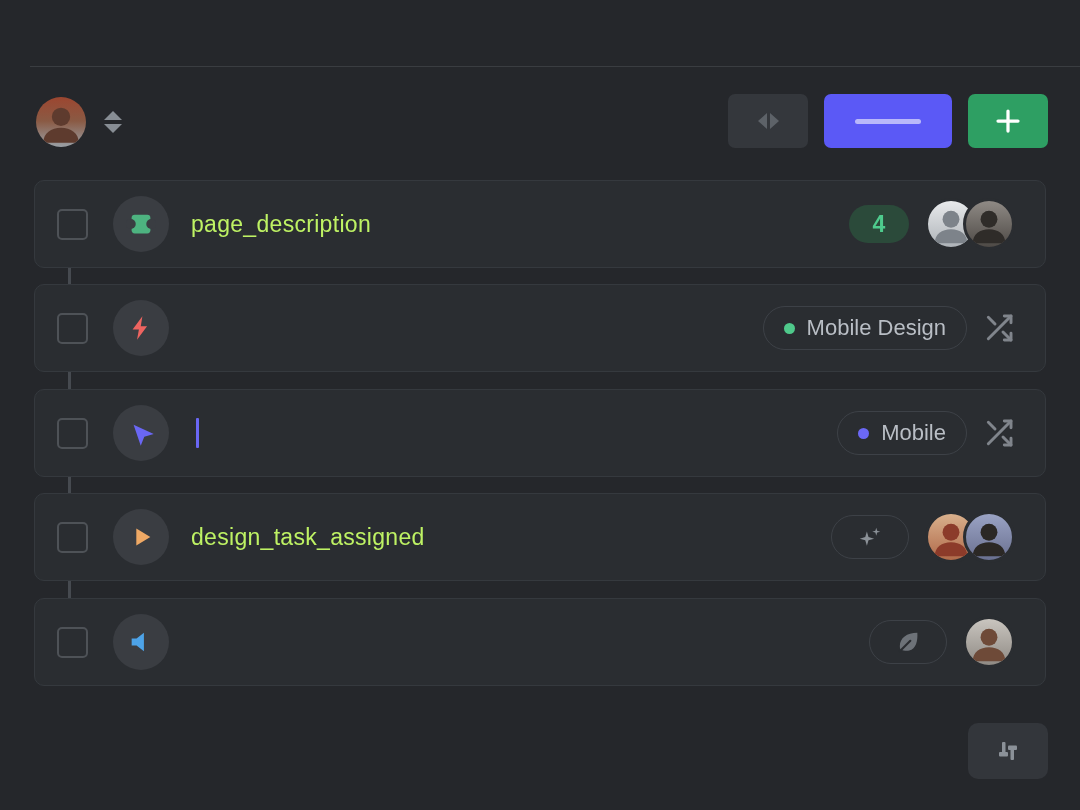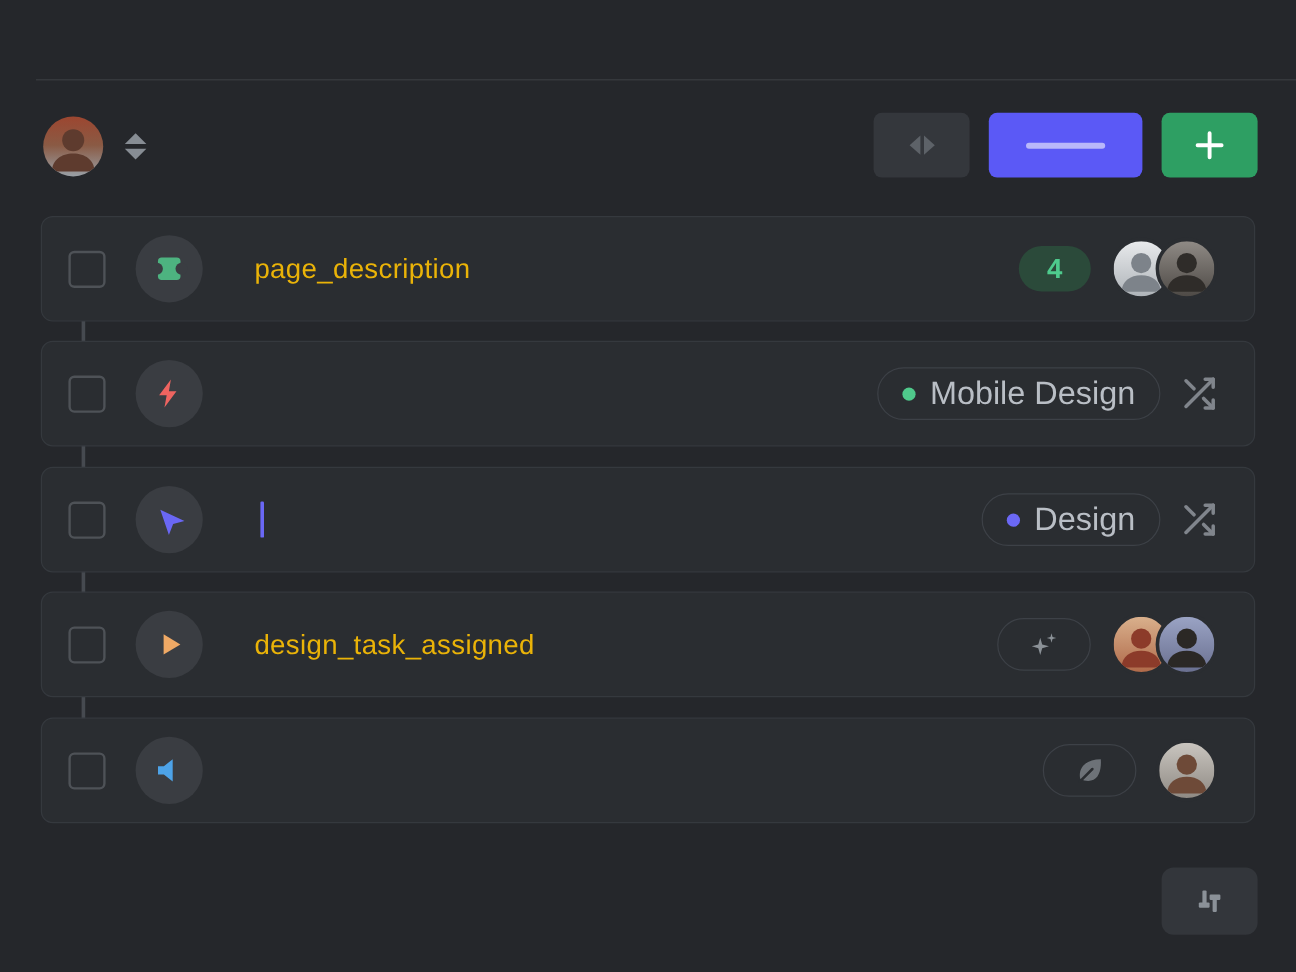--- a/index.html
+++ b/index.html
@@ -35,29 +35,29 @@
   .conn{position:absolute;left:68px;width:3px;background:#464a50}
 
   
   .row{position:absolute;left:34px;width:1012px;height:88px;box-sizing:border-box;
     background:#2a2d31;border:1px solid #35393e;border-radius:10px;
     display:flex;align-items:center;padding-left:22px}
   .chk{width:27px;height:27px;border:2px solid #4e5257;border-radius:5px;background:transparent;
     flex:0 0 auto;cursor:pointer}
   .icirc{width:56px;height:56px;border-radius:50%;background:#3a3d42;margin-left:25px;
     display:flex;align-items:center;justify-content:center;flex:0 0 auto}
-  .lbl{margin-left:43px;font-size:23px;color:#eab308;letter-spacing:.3px;white-space:nowrap}
+  .lbl{margin-left:22px;font-size:23px;color:#bef264;letter-spacing:.3px;white-space:nowrap}
   .caret{display:inline-block;width:3px;height:30px;background:#6a67f4;border-radius:1px;
     margin-left:5px;vertical-align:-7px}
 
   .rside{margin-left:auto;padding-right:30px;display:flex;align-items:center;gap:16px}
   .badge{min-width:60px;height:38px;border-radius:19px;background:#2b4a3a;color:#4ecb8d;
     font-size:23px;font-weight:600;display:flex;align-items:center;justify-content:center}
   .tag{height:44px;box-sizing:border-box;border:1.5px solid #3d4147;border-radius:22px;
-    padding:0 20px;display:flex;align-items:center;gap:12px;color:#b9bec5;font-size:27px;cursor:pointer}
+    padding:0 20px;display:flex;align-items:center;gap:12px;color:#b9bec5;font-size:22px;cursor:pointer}
   .dot{width:11px;height:11px;border-radius:50%}
   .dot-green{background:#4fc98b}
   .dot-purple{background:#6b68f5}
   .pillbtn{width:78px;height:44px;box-sizing:border-box;border:1.5px solid #3d4147;border-radius:22px;
     display:flex;align-items:center;justify-content:center;cursor:pointer}
   .ghostbtn{display:flex;align-items:center;justify-content:center;cursor:pointer}
 
   .avstack{display:flex}
   .av{width:46px;height:46px;border-radius:50%;border:3px solid #2a2d31;overflow:hidden;flex:0 0 auto}
   .av + .av{margin-left:-14px}
@@ -163,21 +163,21 @@
   <div class="chk"></div>
   <div class="icirc">
     <svg width="28" height="28" viewBox="0 0 24 24">
       <path d="M12 2.5 19.5 20 12 16.2 4.5 20Z" fill="#6a67f4" transform="rotate(-42 12 12)"></path>
     </svg>
   </div>
   <span class="lbl"><span class="caret"></span></span>
   <div class="rside">
     <div class="tag">
       <span class="dot dot-purple"></span>
-      <span>Design</span>
+      <span>Mobile</span>
     </div>
     <div class="ghostbtn">
       <svg width="32" height="32" viewBox="0 0 24 24" fill="none" stroke="#80858c" stroke-width="2.2" stroke-linecap="round" stroke-linejoin="round">
         <path d="M16 3h5v5"></path>
           <path d="M4 20 21 3"></path>
           <path d="M21 16v5h-5"></path>
         <path d="m15 15 6 6"></path>
           <path d="m4 4 5 5"></path>
       </svg>
     </div>

